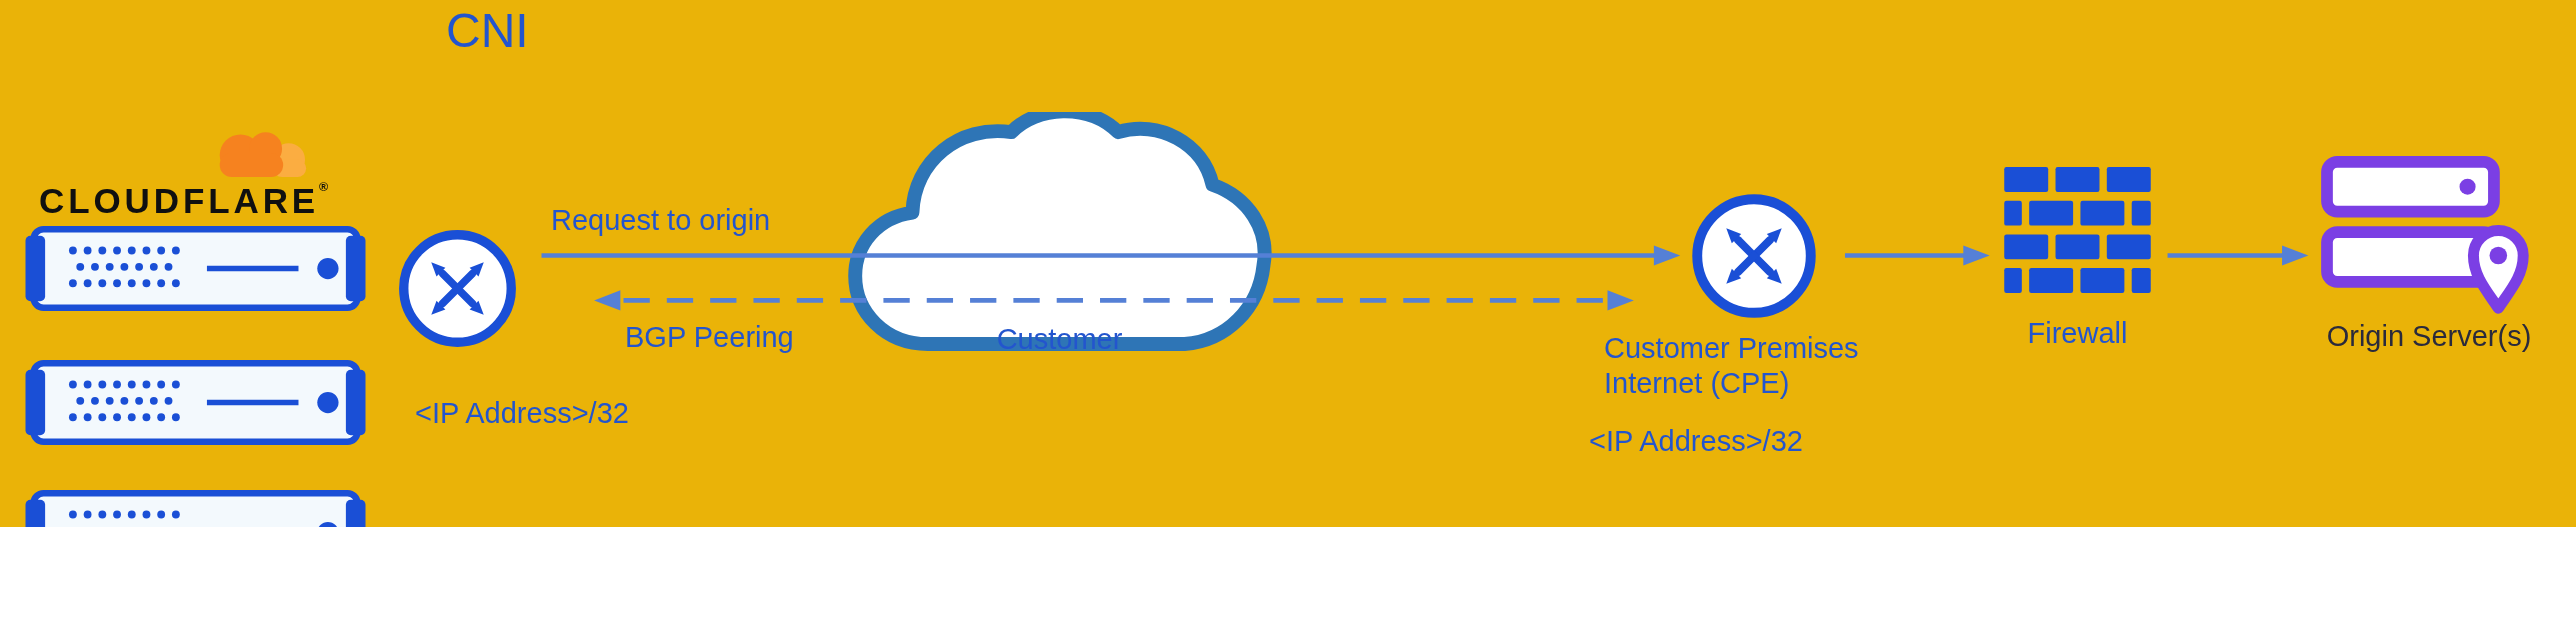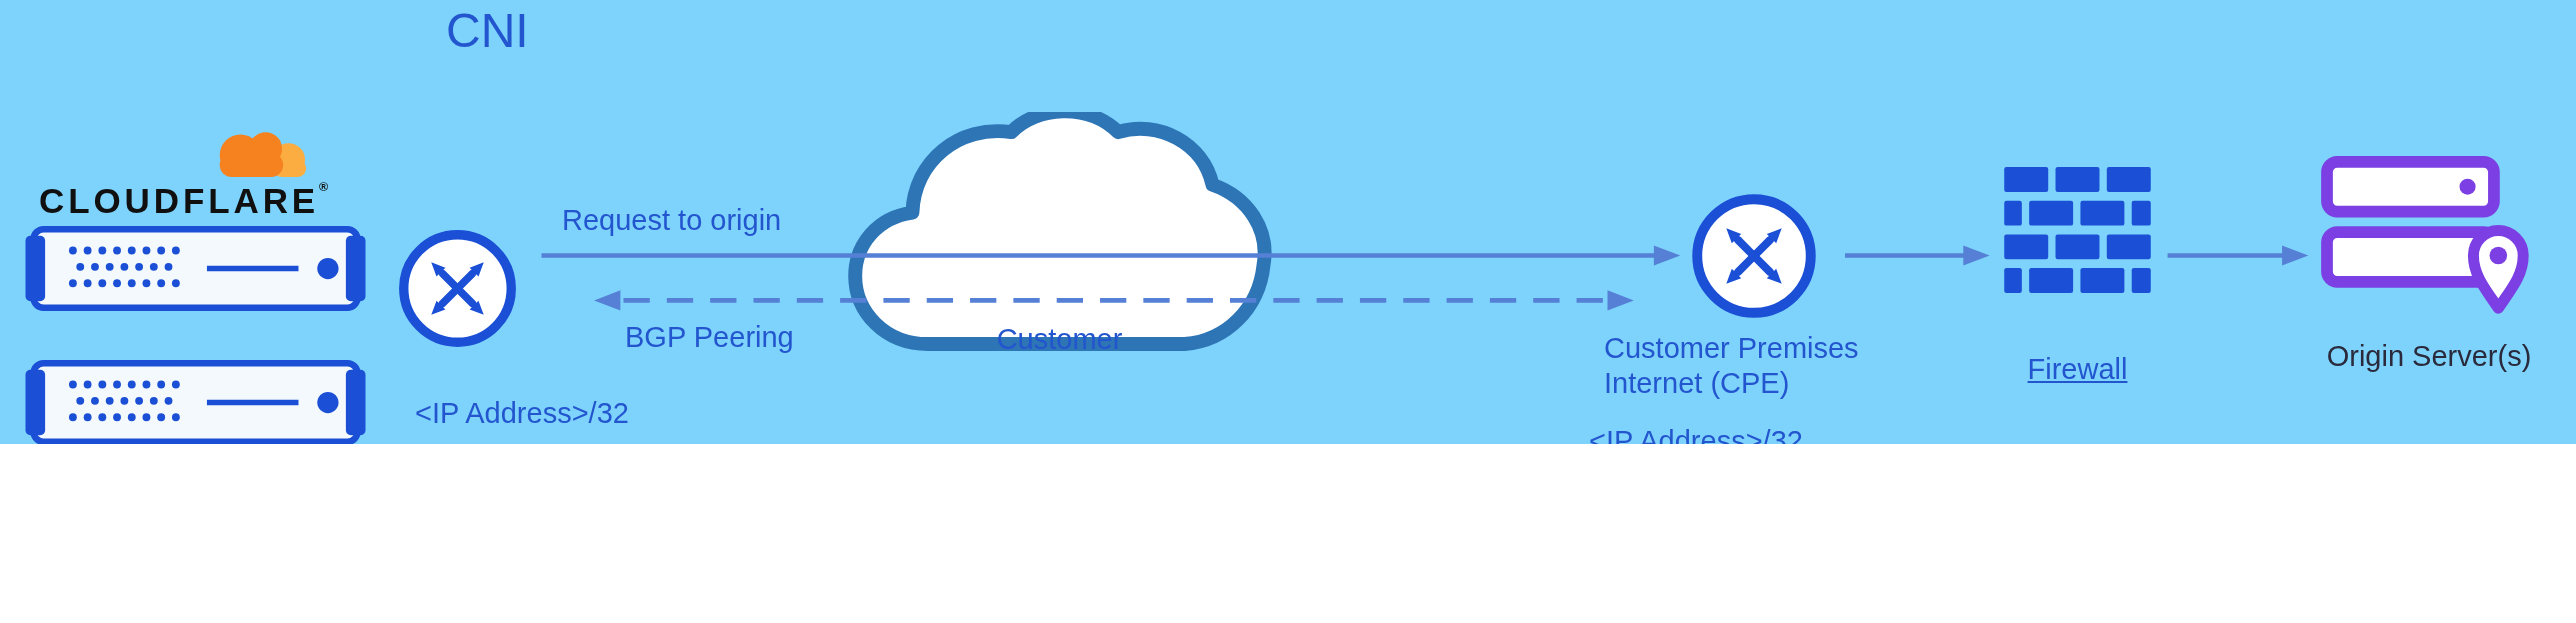--- a/index.html
+++ b/index.html
@@ -8,22 +8,22 @@
     --arrow-blue:#5580D6;
     --cloud-blue:#2E75B6;
     --purple:#7B3FE4;
     --orange:#F6821F;
     --orange-light:#FBAD41;
     --dark:#2A2A3C;
   }
   html,body{margin:0;padding:0;background:#fff;}
   .canvas{
     position:relative;
-    width:2576px;height:444px;
-    background:#7dd3fc;
+    width:2576px;height:527px;
+    background:#eab308;
     font-family:"Liberation Sans",sans-serif;
     overflow:hidden;
   }
   .abs{position:absolute;}
   .t{
     position:absolute;
     color:var(--text-blue);
     font-size:29px;
     line-height:1.22;
     white-space:nowrap;
@@ -135,21 +135,21 @@
              C 34,150 15,129 15,106
              C 15,85 30,68 52,65
              C 53,32 82,8 116,13
              C 132,-4 166,-6 185,13
              C 211,5 240,20 246,47
              C 269,55 283,76 279,99
              C 276,127 255,148 228,150 Z" fill="#fff" stroke="#2E75B6" stroke-width="9" stroke-linejoin="round"></path>
   </svg>
   <div class="t center" style="left:905px;top:322px;width:309px;">Customer</div>
 
-  <div class="t" style="left:551px;top:203px;margin-left:11px;">Request to origin</div>
+  <div class="t" style="left:551px;top:203px;">Request to origin</div>
   <div class="t" style="left:593px;top:320px;margin-left:32px;">BGP Peering</div>
 
   <svg class="abs" style="left:1688px;top:190px;" width="132" height="132" viewBox="0 0 100 100">
       <use href="#sym-router"></use>
     </svg>
   <div class="t" style="left:1580px;top:331px;margin-left:24px;">
     <div>Customer Premises</div>
     <div>Internet (CPE)</div>
   </div>
   <div class="t" style="left:1589px;top:424px;">&lt;IP Address&gt;/32</div>
@@ -165,30 +165,30 @@
         <rect x="87" y="23" width="13" height="17" rx="1.5"></rect>
       <rect x="0" y="46" width="30" height="17" rx="1.5"></rect>
         <rect x="35" y="46" width="30" height="17" rx="1.5"></rect>
         <rect x="70" y="46" width="30" height="17" rx="1.5"></rect>
       <rect x="0" y="69" width="12" height="17" rx="1.5"></rect>
         <rect x="17" y="69" width="30" height="17" rx="1.5"></rect>
         <rect x="52" y="69" width="30" height="17" rx="1.5"></rect>
         <rect x="87" y="69" width="13" height="17" rx="1.5"></rect>
     </g>
   </svg>
-  <div class="t center" style="left:2004px;top:352px;width:147px;text-decoration:underline;">Firewall</div>
+  <div class="t center" style="left:2004px;top:316px;width:147px;">Firewall</div>
 
   <svg class="abs" style="left:2321px;top:153px;" width="217" height="164" viewBox="0 0 148 112">
     <rect x="4" y="6" width="114" height="34" rx="7" fill="#fff" stroke="#7B3FE4" stroke-width="8"></rect>
     <circle cx="100" cy="23" r="5.5" fill="#7B3FE4"></circle>
     <rect x="4" y="54" width="114" height="34" rx="7" fill="#fff" stroke="#7B3FE4" stroke-width="8"></rect>
     <path d="M121,106 C113,94 104,84 104,70 A17,17 0 1 1 138,70 C138,84 129,94 121,106 Z" fill="#fff" stroke="#7B3FE4" stroke-width="7.5" stroke-linejoin="round"></path>
     <circle cx="121" cy="70" r="6" fill="#7B3FE4"></circle>
   </svg>
-  <div class="t center dark-label" style="left:2313px;top:339px;width:232px;">Origin Server(s)</div>
+  <div class="t center dark-label" style="left:2313px;top:319px;width:232px;">Origin Server(s)</div>
 
   <svg class="abs" style="left:0;top:0;z-index:10;pointer-events:none;" width="2576" height="624" viewBox="0 0 3330 806">
 
     <g>
       <line x1="700" y1="330" x2="2140" y2="330" stroke="#5580D6" stroke-width="6"></line>
       <polygon points="2172,330 2138,317 2138,343" fill="#5580D6"></polygon>
     </g>
 
     <g>
       <line x1="806" y1="388" x2="2074" y2="388" stroke="#5580D6" stroke-width="6" stroke-dasharray="34 22"></line>

